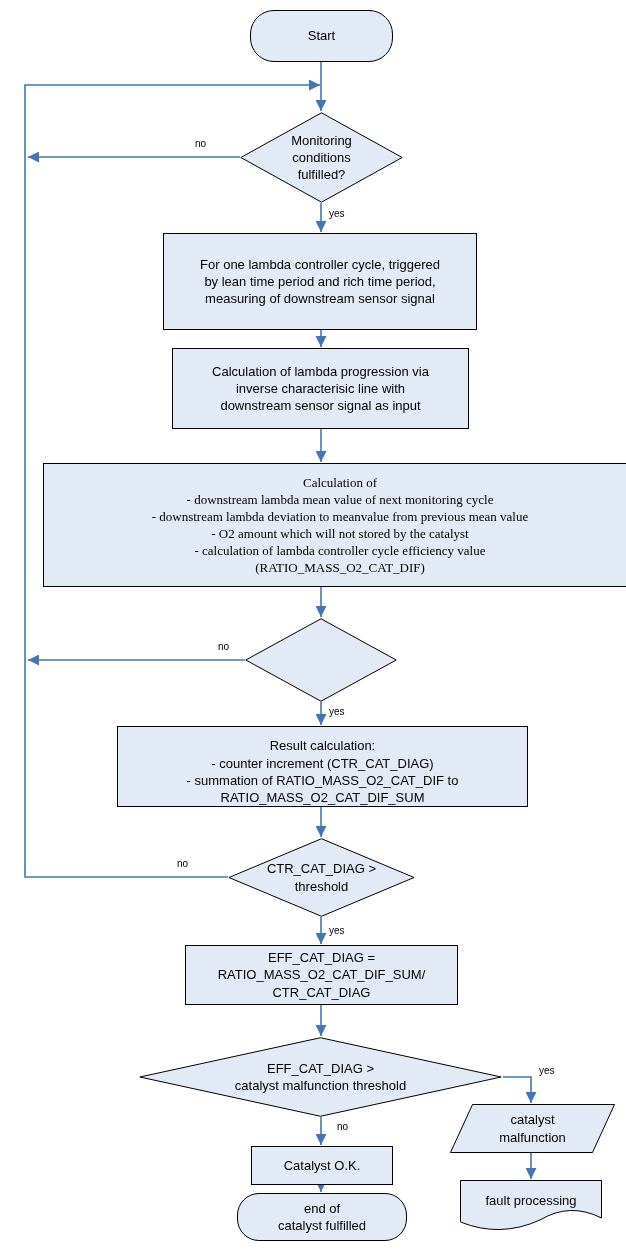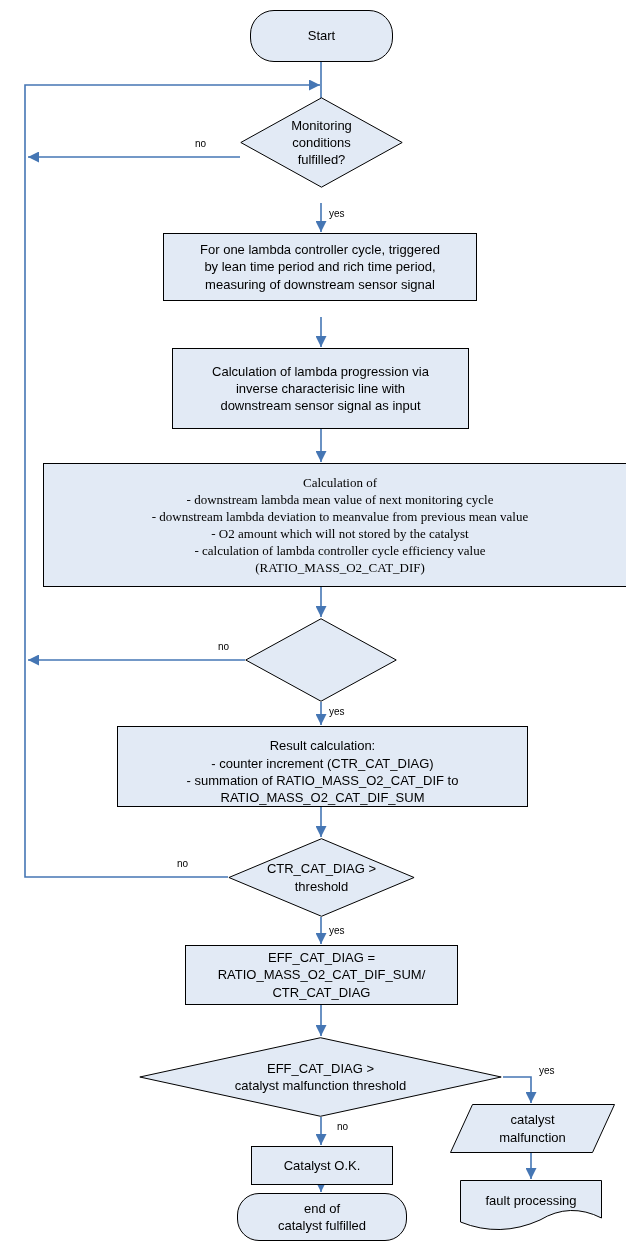--- a/index.html
+++ b/index.html
@@ -44,30 +44,30 @@
       <line x1="321" y1="1171" x2="321" y2="1192" marker-end="url(#arrow)"></line>
       <polyline points="503,1077 531,1077 531,1103" marker-end="url(#arrow)"></polyline>
       <line x1="531" y1="1153" x2="531" y2="1179" marker-end="url(#arrow)"></line>
     </g>
   </svg>
 
   <div class="node terminator" style="left:250px;top:10px;width:143px;height:52px;text-align:center;">
     <span class="node-text">Start</span>
   </div>
 
-  <div class="node shapeless" style="left:240px;top:97px;width:163px;height:91px;justify-content:center;">
+  <div class="node shapeless" style="left:240px;top:112px;width:163px;height:91px;justify-content:center;">
     <svg class="shape-svg" viewBox="0 0 200 110" preserveAspectRatio="none">
       <polygon points="100,1 199,55 100,109 1,55"></polygon>
     </svg>
     <span class="node-text">Monitoring
 conditions
 fulfilled?</span>
   </div>
 
-  <div class="node process" style="left:163px;top:233px;width:314px;height:68px;">
+  <div class="node process" style="left:163px;top:233px;width:314px;height:97px;">
     <span class="node-text">For one lambda controller cycle, triggered
 by lean time period and rich time period,
 measuring of downstream sensor signal</span>
   </div>
 
   <div class="node process" style="left:172px;top:348px;width:297px;height:81px;">
     <span class="node-text">Calculation of lambda progression via
 inverse characterisic line with
 downstream sensor signal as input</span>
   </div>

